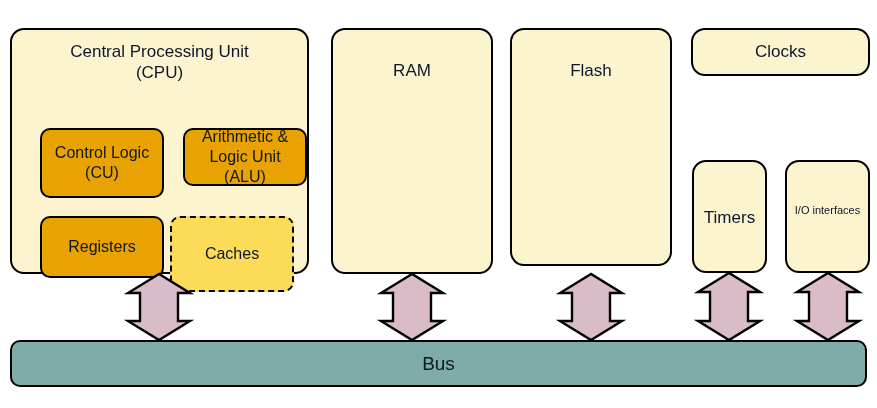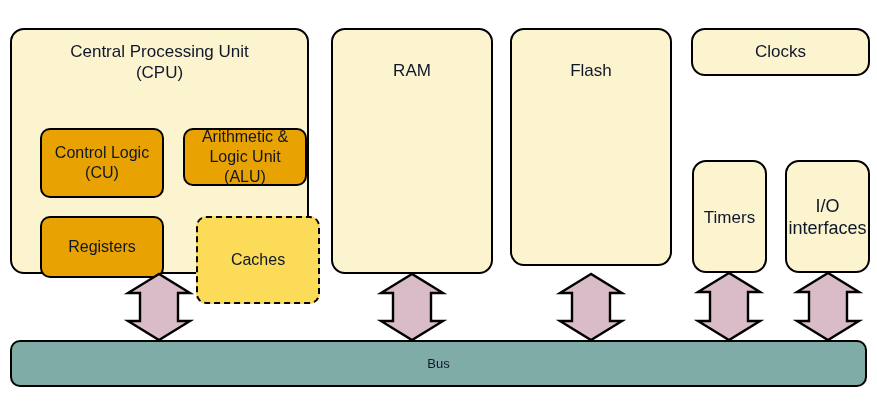--- a/index.html
+++ b/index.html
@@ -23,47 +23,47 @@
     line-height: 1.22;
   }
   .box .lbl { display: block; margin: 14px auto; }
   .cpu        { left: 10px;  top: 28px;  width: 299px; height: 246px; }
   .cpu-title  { padding-top: 12px; width: 185px; margin: 0 auto; }
   .ram        { left: 331px; top: 28px;  width: 162px; height: 246px; padding-top: 17px; }
   .flash      { left: 510px; top: 28px;  width: 162px; height: 238px; padding-top: 17px; }
   .clocks     { left: 691px; top: 28px;  width: 179px; height: 48px;
                 display: flex; align-items: center; justify-content: flex-start; }
   .timers     { left: 692px; top: 160px; width: 75px;  height: 113px; padding-top: 32px; }
-  .io         { left: 785px; top: 160px; width: 85px;  height: 113px; padding-top: 20px; font-size: 18px; }
+  .io         { left: 785px; top: 160px; width: 85px;  height: 113px; padding-top: 28px; font-size: 11px; }
   .unit {
     position: absolute;
     box-sizing: border-box;
     border: 2px solid var(--border, #000);
     background: var(--unit-fill, #e8a202);
     border-radius: 10px;
     display: flex; align-items: center; justify-content: center;
     text-align: center;
     font-size: 16px;
     line-height: 1.25;
   }
   .unit .lbl { display: block; max-width: 104px; }
   .cu         { left: 28px;  top: 98px;  width: 124px; height: 70px; }
   .alu        { left: 171px; top: 98px;  width: 124px; height: 58px; }
   .registers  { left: 28px;  top: 186px; width: 124px; height: 62px; }
-  .caches     { left: 184px; top: 186px; width: 124px; height: 88px;
+  .caches     { left: 158px; top: 186px; width: 124px; height: 76px;
                 background: var(--cache-fill, #fbdb57); border-style: dashed; }
   .bus {
     position: absolute;
     left: 10px; top: 340px; width: 857px; height: 47px;
     box-sizing: border-box;
     border: 2px solid var(--border, #000);
     background: var(--bus-fill, #7faca7);
     border-radius: 10px;
     display: flex; align-items: center; justify-content: center;
-    font-size: 13px;
+    font-size: 19px;
   }
   .arrows {
     position: absolute;
     left: 0; top: 0; width: 877px; height: 408px;
     pointer-events: none;
   }
   .arrows polygon {
     fill: var(--arrow-fill, #d9bcc7);
     stroke: var(--border, #000);
     stroke-width: 2.4;

